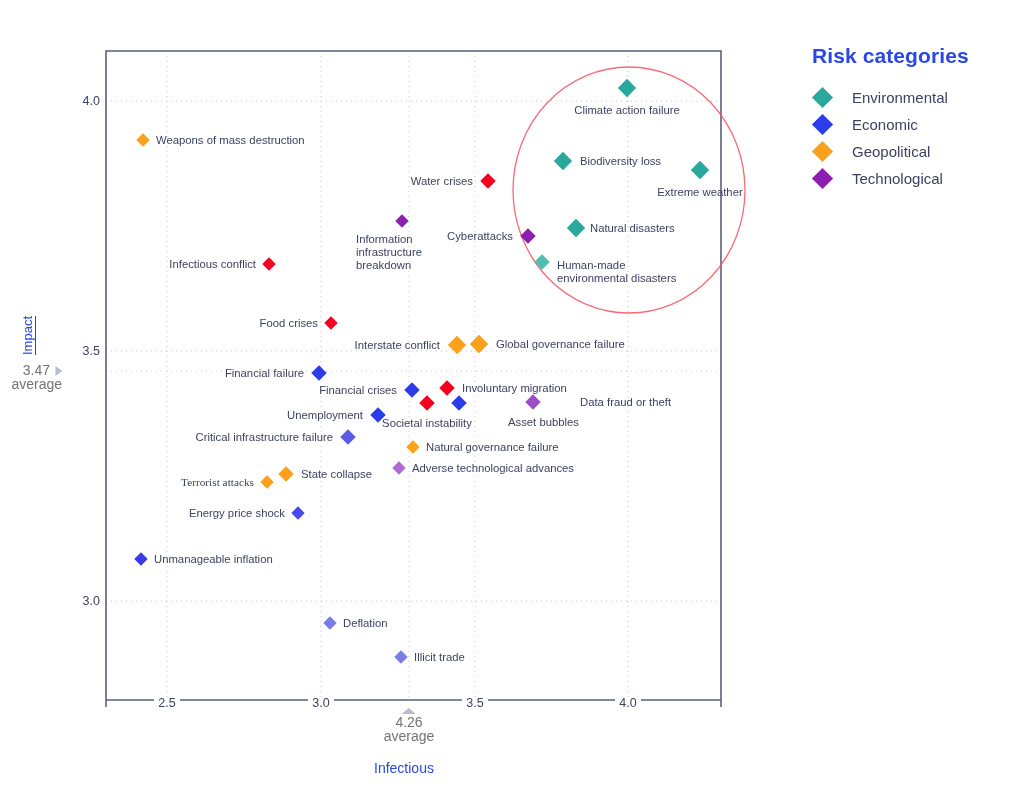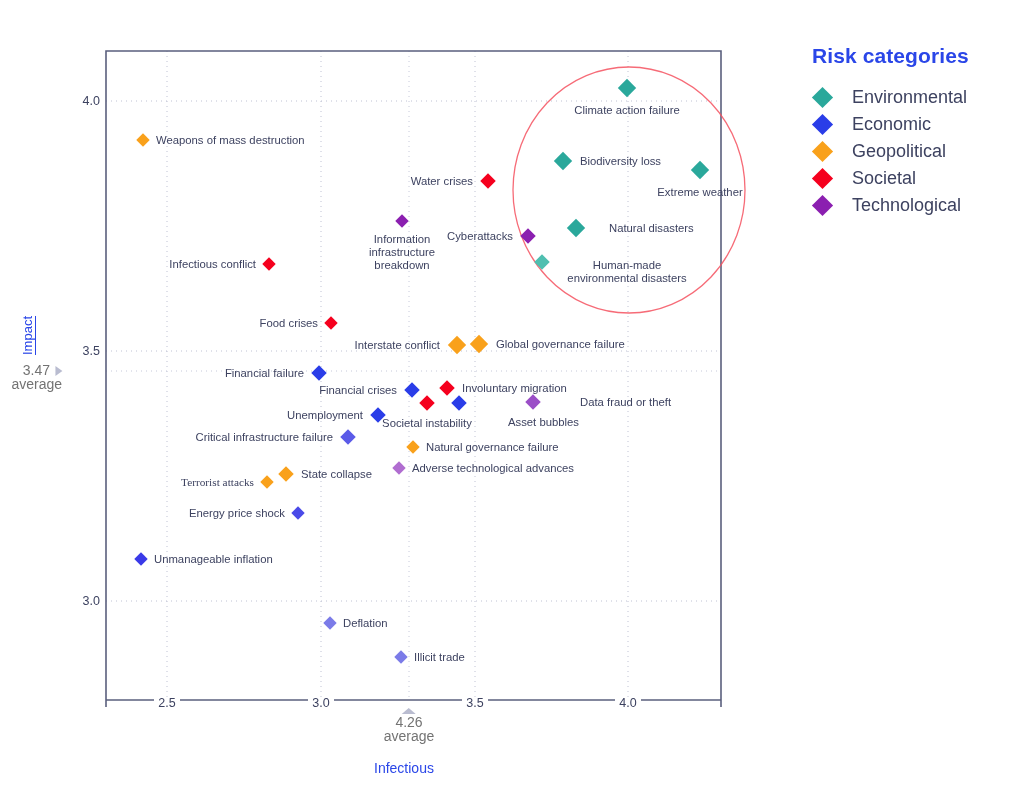--- a/index.html
+++ b/index.html
@@ -15,28 +15,28 @@
   .legend{position:absolute;left:810px;top:44px;width:210px;}
   .legend-title{
     font-size:21px;color:#2a46e8;font-weight:700;letter-spacing:.1px;
     margin:0 0 16px 2px;
   }
   .legend-item{display:flex;align-items:center;height:27px;margin-bottom:0;}
   .legend-swatch{
     width:15px;height:15px;transform:rotate(45deg);
     margin-left:5px;margin-right:22px;flex:0 0 auto;
   }
-  .legend-label{font-size:18px;color:#3d4260;white-space:nowrap;}
+  .legend-label{font-size:15px;color:#3d4260;white-space:nowrap;}
 
   
   .pt-label{
     position:absolute;font-size:11.3px;color:#3d4260;
     line-height:13px;white-space:nowrap;
   }
-  .pt-label.multiline{white-space:normal;text-align:center;}
+  .pt-label.multiline{white-space:normal;}
   .lbl-right{transform:translateY(-50%);}
   .lbl-left{transform:translate(-100%,-50%);}
   .lbl-center{transform:translateX(-50%);}
 
   
   .axis-title{
     position:absolute;color:#2a46e8;font-size:13px;
   }
   #impact-title{
     left:20px;top:355px;transform:rotate(-90deg);transform-origin:left top;
@@ -140,21 +140,21 @@
     <div>average</div>
   </div>
 
   <div class="axis-title" id="impact-title">Impact</div>
   <div class="axis-title" id="likelihood-title">Infectious</div>
 
   <div id="labels-layer">
       <div class="pt-label lbl-center" style="left: 627px; top: 104px;">Climate action failure</div>
       <div class="pt-label lbl-center" style="left: 700px; top: 186px;">Extreme weather</div>
       <div class="pt-label lbl-right" style="left: 580px; top: 161px;">Biodiversity loss</div>
-      <div class="pt-label lbl-right" style="left: 609px; top: 228px;">Natural disasters</div>
+      <div class="pt-label lbl-right" style="left: 590px; top: 228px;">Natural disasters</div>
       <div class="pt-label multiline" style="width: 140px; left: 557px; top: 259px;">Human-made environmental disasters</div>
       <div class="pt-label lbl-left" style="left: 513px; top: 236px;">Cyberattacks</div>
       <div class="pt-label lbl-left" style="left: 473px; top: 181px;">Water crises</div>
       <div class="pt-label lbl-center multiline" style="width: 92px; left: 402px; top: 233px;">Information infrastructure breakdown</div>
       <div class="pt-label lbl-right" style="left: 156px; top: 140px;">Weapons of mass destruction</div>
       <div class="pt-label lbl-left" style="left: 256px; top: 264px;">Infectious conflict</div>
       <div class="pt-label lbl-left" style="left: 318px; top: 323px;">Food crises</div>
       <div class="pt-label lbl-left" style="left: 440px; top: 345px;">Interstate conflict</div>
       <div class="pt-label lbl-right" style="left: 496px; top: 344px;">Global governance failure</div>
       <div class="pt-label lbl-left" style="left: 304px; top: 373px;">Financial failure</div>
@@ -184,23 +184,19 @@
         </div>
         <div class="legend-item">
           <span class="legend-swatch" style="background: rgb(42, 61, 232);"></span>
           <span class="legend-label">Economic</span>
         </div>
         <div class="legend-item">
           <span class="legend-swatch" style="background: rgb(249, 161, 27);"></span>
           <span class="legend-label">Geopolitical</span>
         </div>
         <div class="legend-item">
-          <span class="legend-swatch" style="background: rgb(245, 0, 30);"></span>
-          <span class="legend-label">Societal</span>
-        </div>
-        <div class="legend-item">
           <span class="legend-swatch" style="background: rgb(139, 31, 176);"></span>
           <span class="legend-label">Technological</span>
         </div>
       </div>
   </div>
 
 </div>
 
 </body></html>

